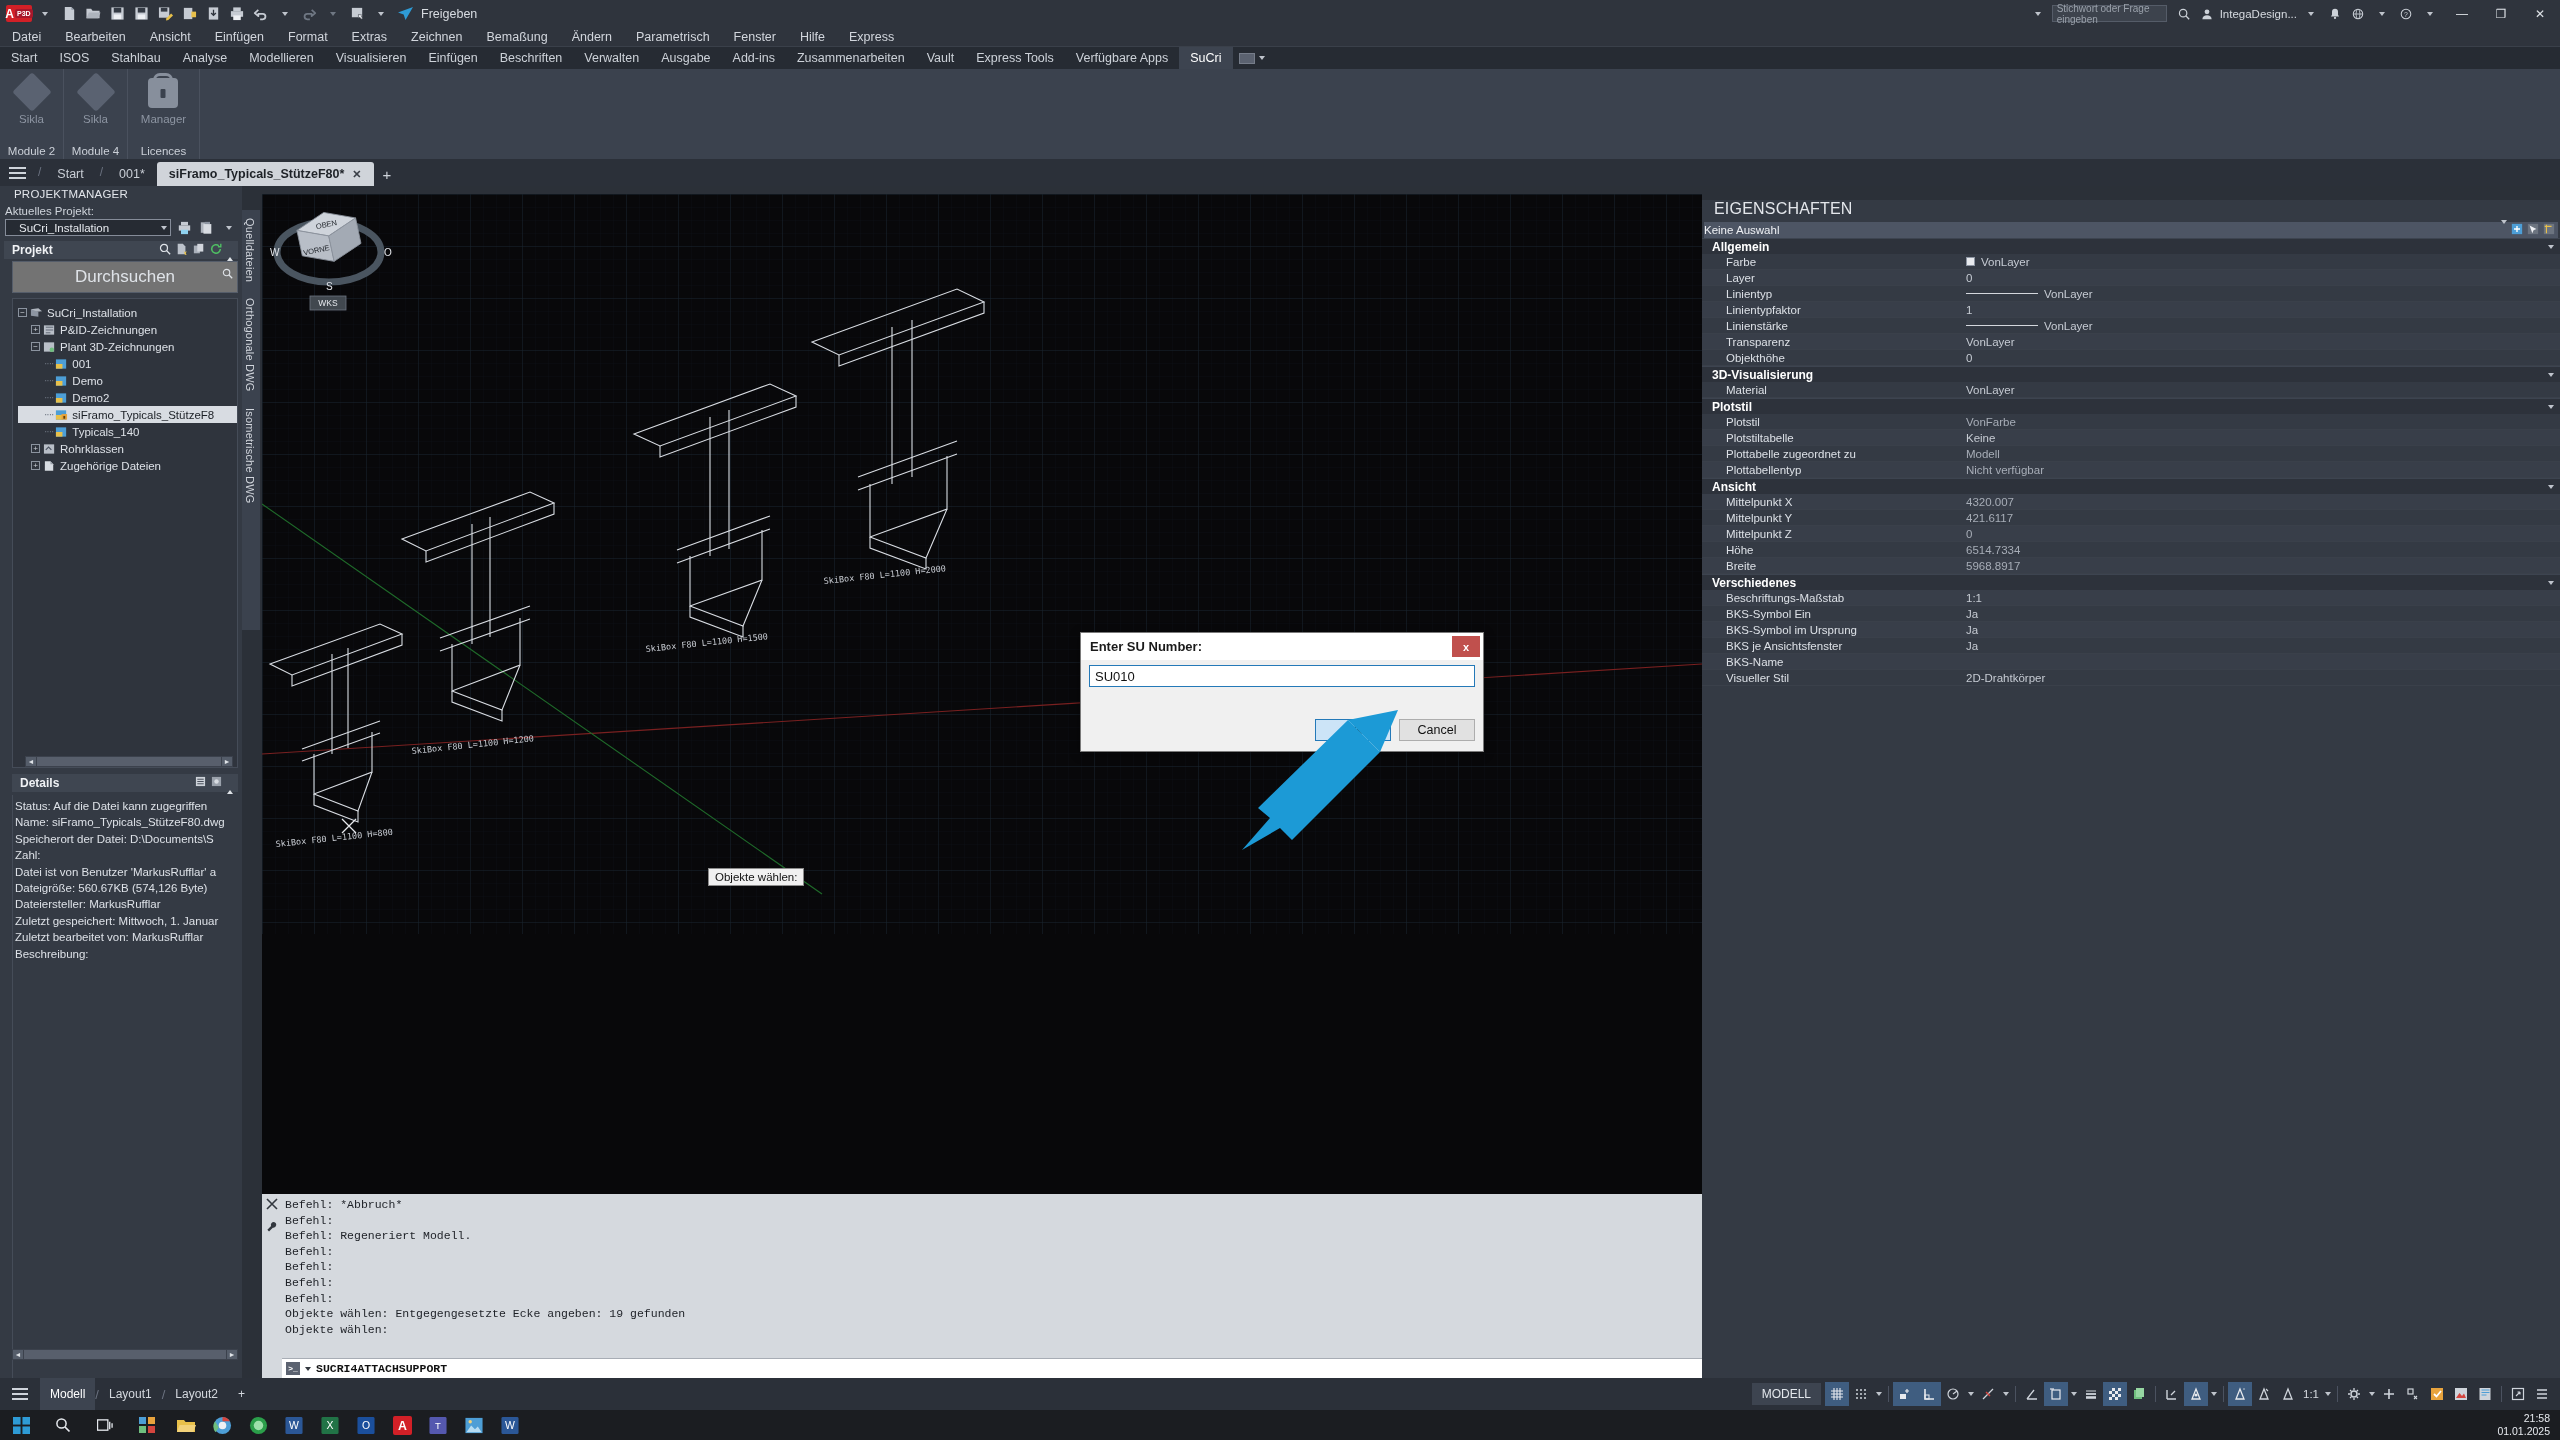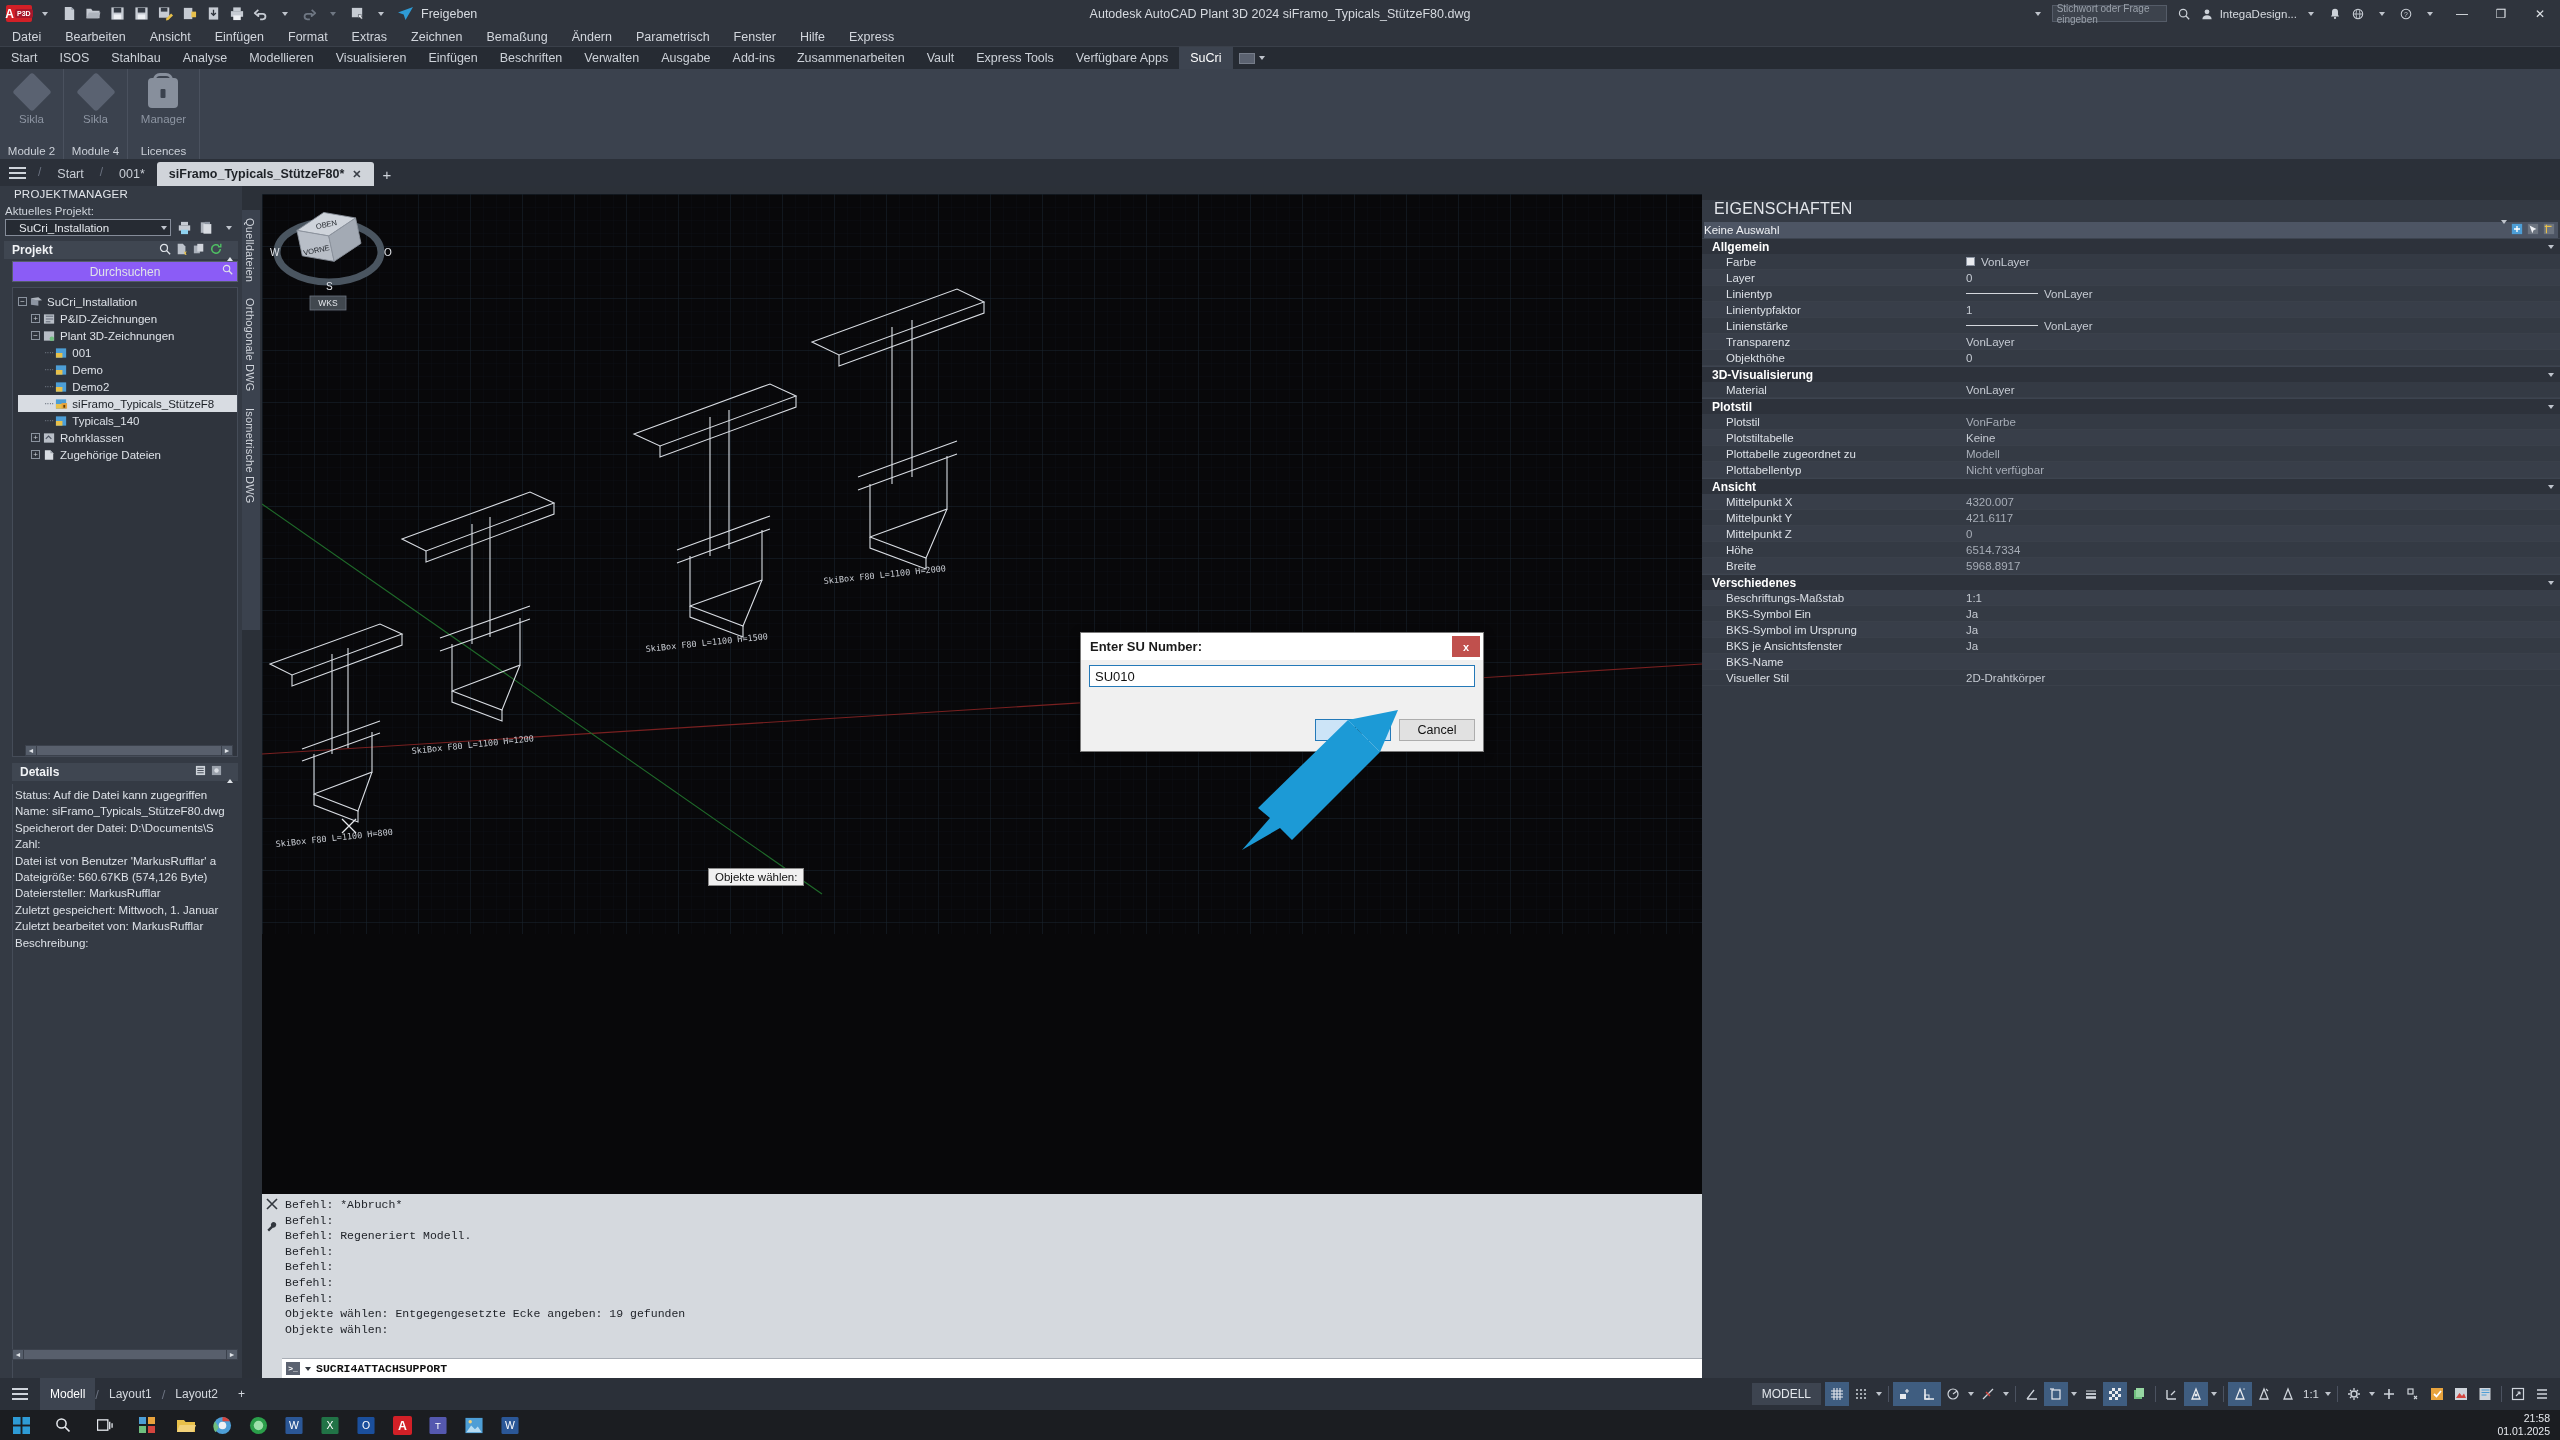--- a/index.html
+++ b/index.html
@@ -139,23 +139,23 @@
   }
   .pm-combo .cv{ padding-left:10px;}
   .pm-iconbtn{ width:17px;height:17px;display:flex;align-items:center;justify-content:center;}
   .pm-sectionhdr{
     height:18px;background:#3f4651;display:flex;align-items:center;justify-content:space-between;
     padding:0 5px 0 8px;font-size:12px;font-weight:bold;color:#f0f2f5;
     margin:0 4px;
   }
   .pm-hdr-icons{ display:flex;align-items:center;gap:5px;}
   .pm-searchbar{
-    margin:2px 4px 0 12px;height:21px;background:#8b5cf6;border:1px solid #555d6a;
+    margin:2px 4px 0 12px;height:32px;background:#737373;border:1px solid #555d6a;
     display:flex;align-items:center;justify-content:center;position:relative;
-    font-size:12px;color:#dfe3e8;
+    font-size:17px;color:#dfe3e8;
   }
   .pm-searchbar .mag{ position:absolute;right:4px;top:2px; }
   .pm-tree{
     margin:5px 4px 0 12px;flex:0 0 auto;height:470px;background:#2f343d;
     border:1px solid #454c58;overflow:hidden;position:relative;padding:5px 0 0 5px;
   }
   .tr{ display:flex;align-items:center;height:17px;font-size:11.5px;color:#dde1e7;white-space:nowrap;}
   .tr .ind{ display:inline-block; }
   .exp{
     width:9px;height:9px;border:1px solid #8b939f;background:#2f343d;color:#cdd2d9;
@@ -416,21 +416,20 @@
       <div class="qa-btn">
           <span class="caret"></span>
         </div>
       <div class="qa-btn">
         <svg width="17" height="15" viewBox="0 0 18 16">
             <path d="M17 1L1 7l6 2 2 6z" fill="#2e9bd6"></path>
           </svg>
       </div>
       <span class="share-txt">Freigeben</span>
     </div>
-    <div class="tb-center">Autodesk AutoCAD Plant 3D 2024   siFramo_Typicals_StützeF80.dwg</div>
     <div class="tb-right">
       <div class="qa-btn">
           <span class="caret"></span>
         </div>
       <div class="searchbox">
         <span>Stichwort oder Frage eingeben</span>
       </div>
       <div class="tb-icon">
         <svg width="12" height="12" viewBox="0 0 14 14">
             <circle cx="6" cy="6" r="4.3" stroke="#ccd1d8" stroke-width="1.4" fill="none"></circle>

